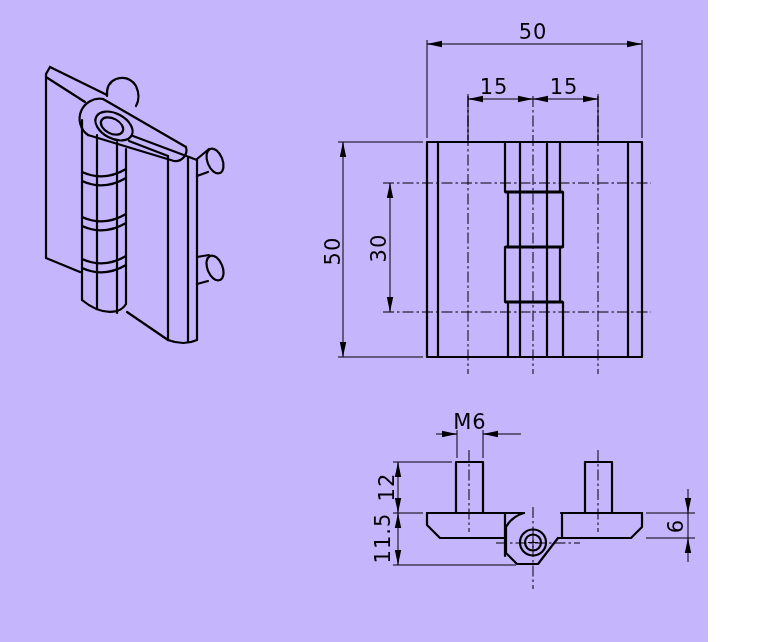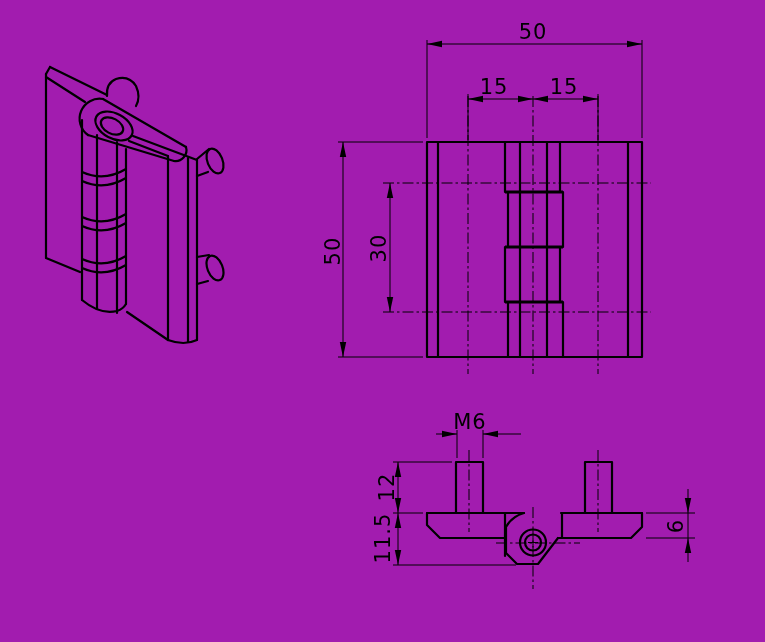--- a/index.html
+++ b/index.html
@@ -1,16 +1,16 @@
 <!DOCTYPE html>
 <html><head>
 <meta charset="utf-8">
 <style>
   html,body{margin:0;padding:0;background:#ffffff;}
-  #canvas{position:relative;width:765px;height:642px;background:#a21caf;overflow:hidden;}
+  #canvas{position:relative;width:708px;height:642px;background:#c4b5fd;overflow:hidden;}
   svg{position:absolute;top:0;left:0;}
   .obj{stroke:#000;stroke-width:2.2;fill:none;stroke-linejoin:round;stroke-linecap:round;}
   .objb{stroke:#000;stroke-width:3;fill:none;stroke-linejoin:round;}
   .thin{stroke:#000;stroke-width:1;fill:none;}
   .cl{stroke:#000;stroke-width:1;fill:none;stroke-dasharray:11 3 2.5 3;}
   .arrow{fill:#000;stroke:none;}
   text{font-family:"DejaVu Sans","Liberation Sans",sans-serif;font-size:21px;fill:#000;letter-spacing:1px;}
   .mid{text-anchor:middle;}
 </style>
 </head>

